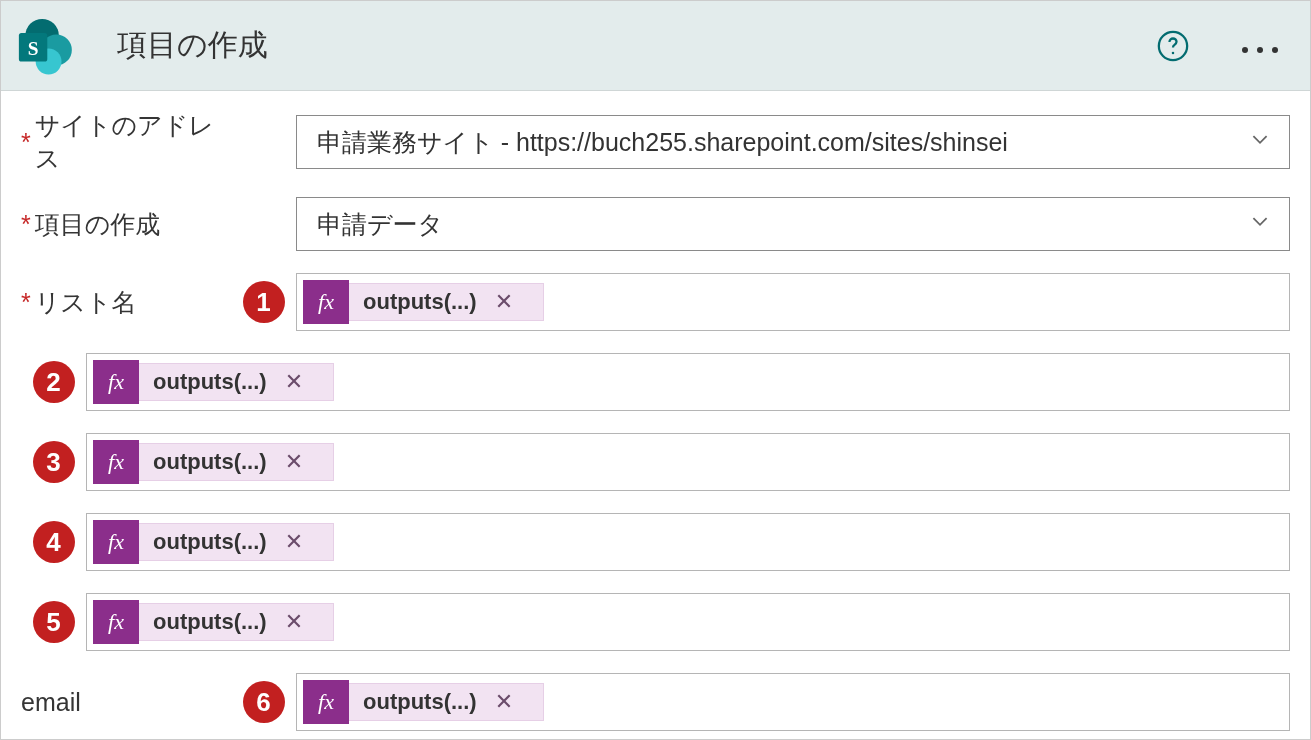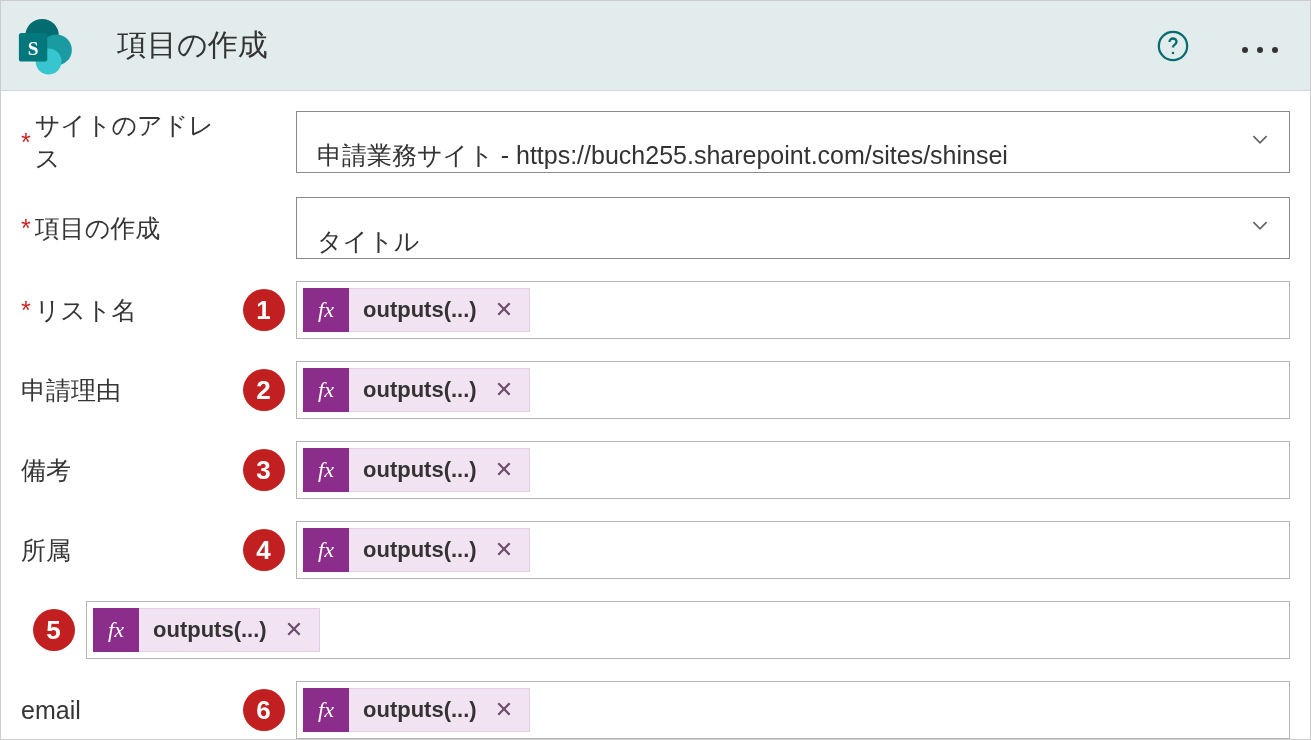--- a/index.html
+++ b/index.html
@@ -74,23 +74,23 @@
     color: #fff;
     font-weight: 700;
     font-size: 26px;
     display: flex; align-items: center; justify-content: center;
   }
   .field-cell {
     flex: 1;
   }
   .dropdown {
     border: 1px solid #8a8a8a;
-    height: 62px;
-    display: flex;
-    align-items: flex-end;
+    height: 54px;
+    display: flex;
+    align-items: center;
     padding: 0 20px;
     font-size: 25px;
     color: #333;
     cursor: pointer;
     position: relative;
   }
   .dropdown .chev {
     position: absolute;
     right: 18px;
     top: 50%;
@@ -103,22 +103,22 @@
     display: flex;
     align-items: center;
     padding: 6px 6px;
     cursor: text;
   }
   .token {
     display: flex;
     align-items: center;
     background: #f2e3f2;
     border: 1px solid #e6cfe6;
-    height: 44px;
-    padding-right: 10px;
+    height: 38px;
+    padding-right: 24px;
     font-size: 22px;
     color: #333;
   }
   .fx {
     width: 46px; height: 44px;
     background: #8b2e8b;
     color: #fff;
     display: flex; align-items: center; justify-content: center;
     font-style: italic;
     font-family: "Times New Roman", serif;
@@ -189,21 +189,21 @@
     </div>
 
     <div class="row">
       <div class="label-cell">
         <span class="req">*</span>
         <span>項目の作成</span>
       </div>
       <div class="badge-cell"></div>
       <div class="field-cell">
         <div class="dropdown">
-          <span>タイトル</span>
+          <span>申請データ</span>
           <span class="chev">
             <svg viewBox="0 0 20 20" width="22" height="22">
                 <path d="M4 7l6 6 6-6" fill="none" stroke="#666" stroke-width="1.6"></path>
               </svg>
           </span>
         </div>
       </div>
     </div>
 
     <div class="row">
@@ -219,59 +219,50 @@
           <div class="token">
             <div class="fx">fx</div>
             <span class="token-text">outputs(...)</span>
             <span class="token-x">✕</span>
           </div>
         </div>
       </div>
     </div>
 
     <div class="row">
-      <div class="label-cell">
-        <span>申請理由</span>
-      </div>
       <div class="badge-cell">
         <div class="num-badge">2</div>
       </div>
       <div class="field-cell">
         <div class="token-field">
           <div class="token">
             <div class="fx">fx</div>
             <span class="token-text">outputs(...)</span>
             <span class="token-x">✕</span>
           </div>
         </div>
       </div>
     </div>
 
     <div class="row">
-      <div class="label-cell">
-        <span>備考</span>
-      </div>
       <div class="badge-cell">
         <div class="num-badge">3</div>
       </div>
       <div class="field-cell">
         <div class="token-field">
           <div class="token">
             <div class="fx">fx</div>
             <span class="token-text">outputs(...)</span>
             <span class="token-x">✕</span>
           </div>
         </div>
       </div>
     </div>
 
     <div class="row">
-      <div class="label-cell">
-        <span>所属</span>
-      </div>
       <div class="badge-cell">
         <div class="num-badge">4</div>
       </div>
       <div class="field-cell">
         <div class="token-field">
           <div class="token">
             <div class="fx">fx</div>
             <span class="token-text">outputs(...)</span>
             <span class="token-x">✕</span>
           </div>

